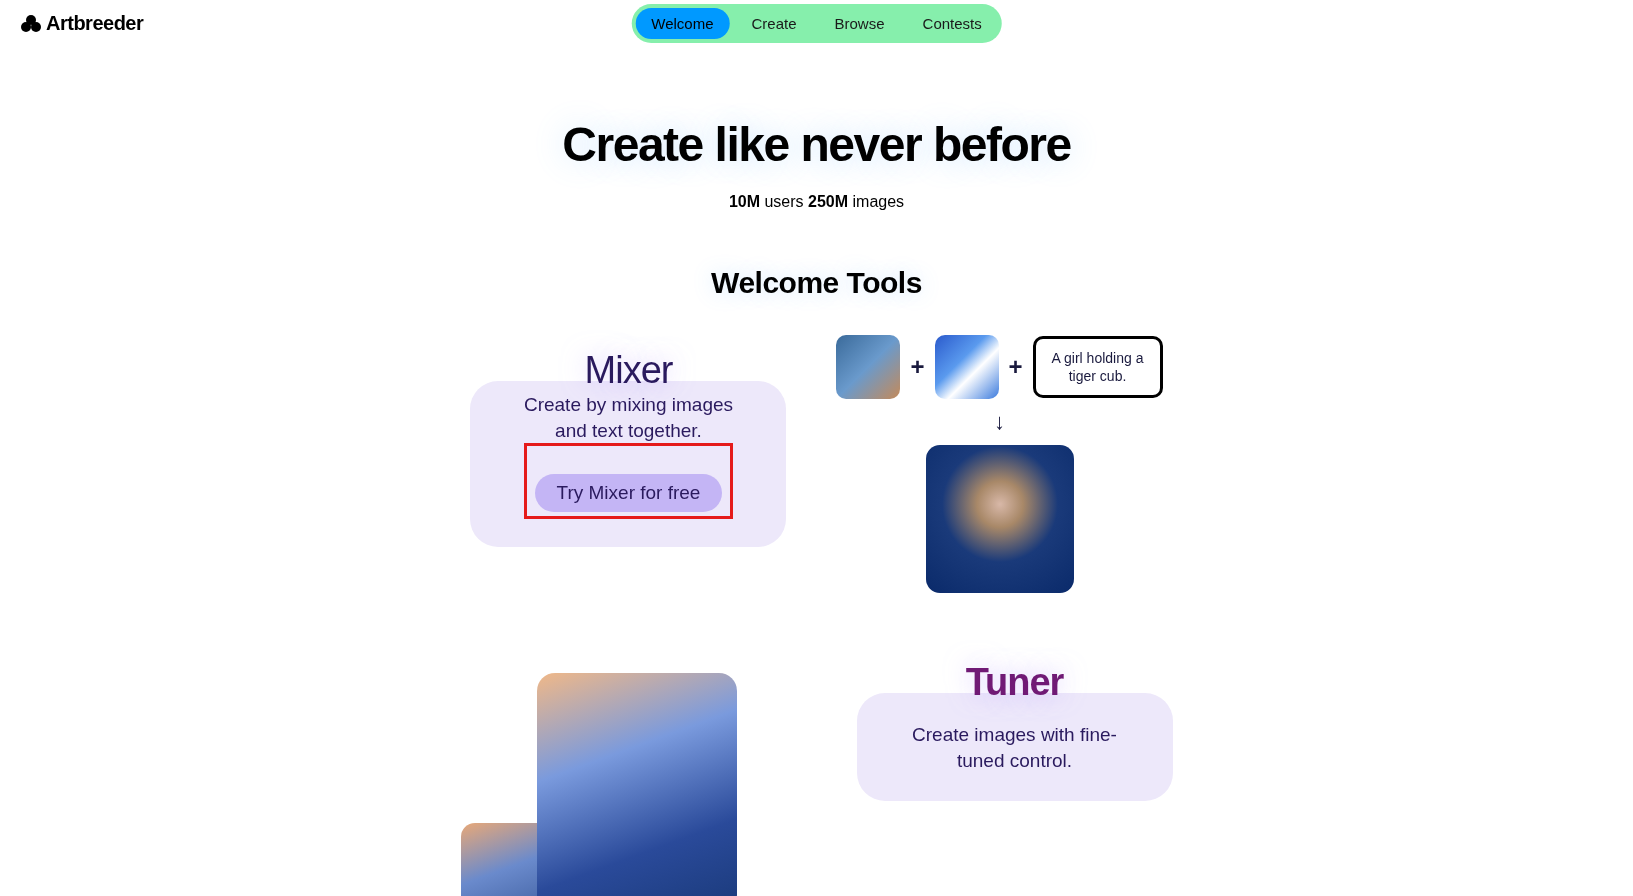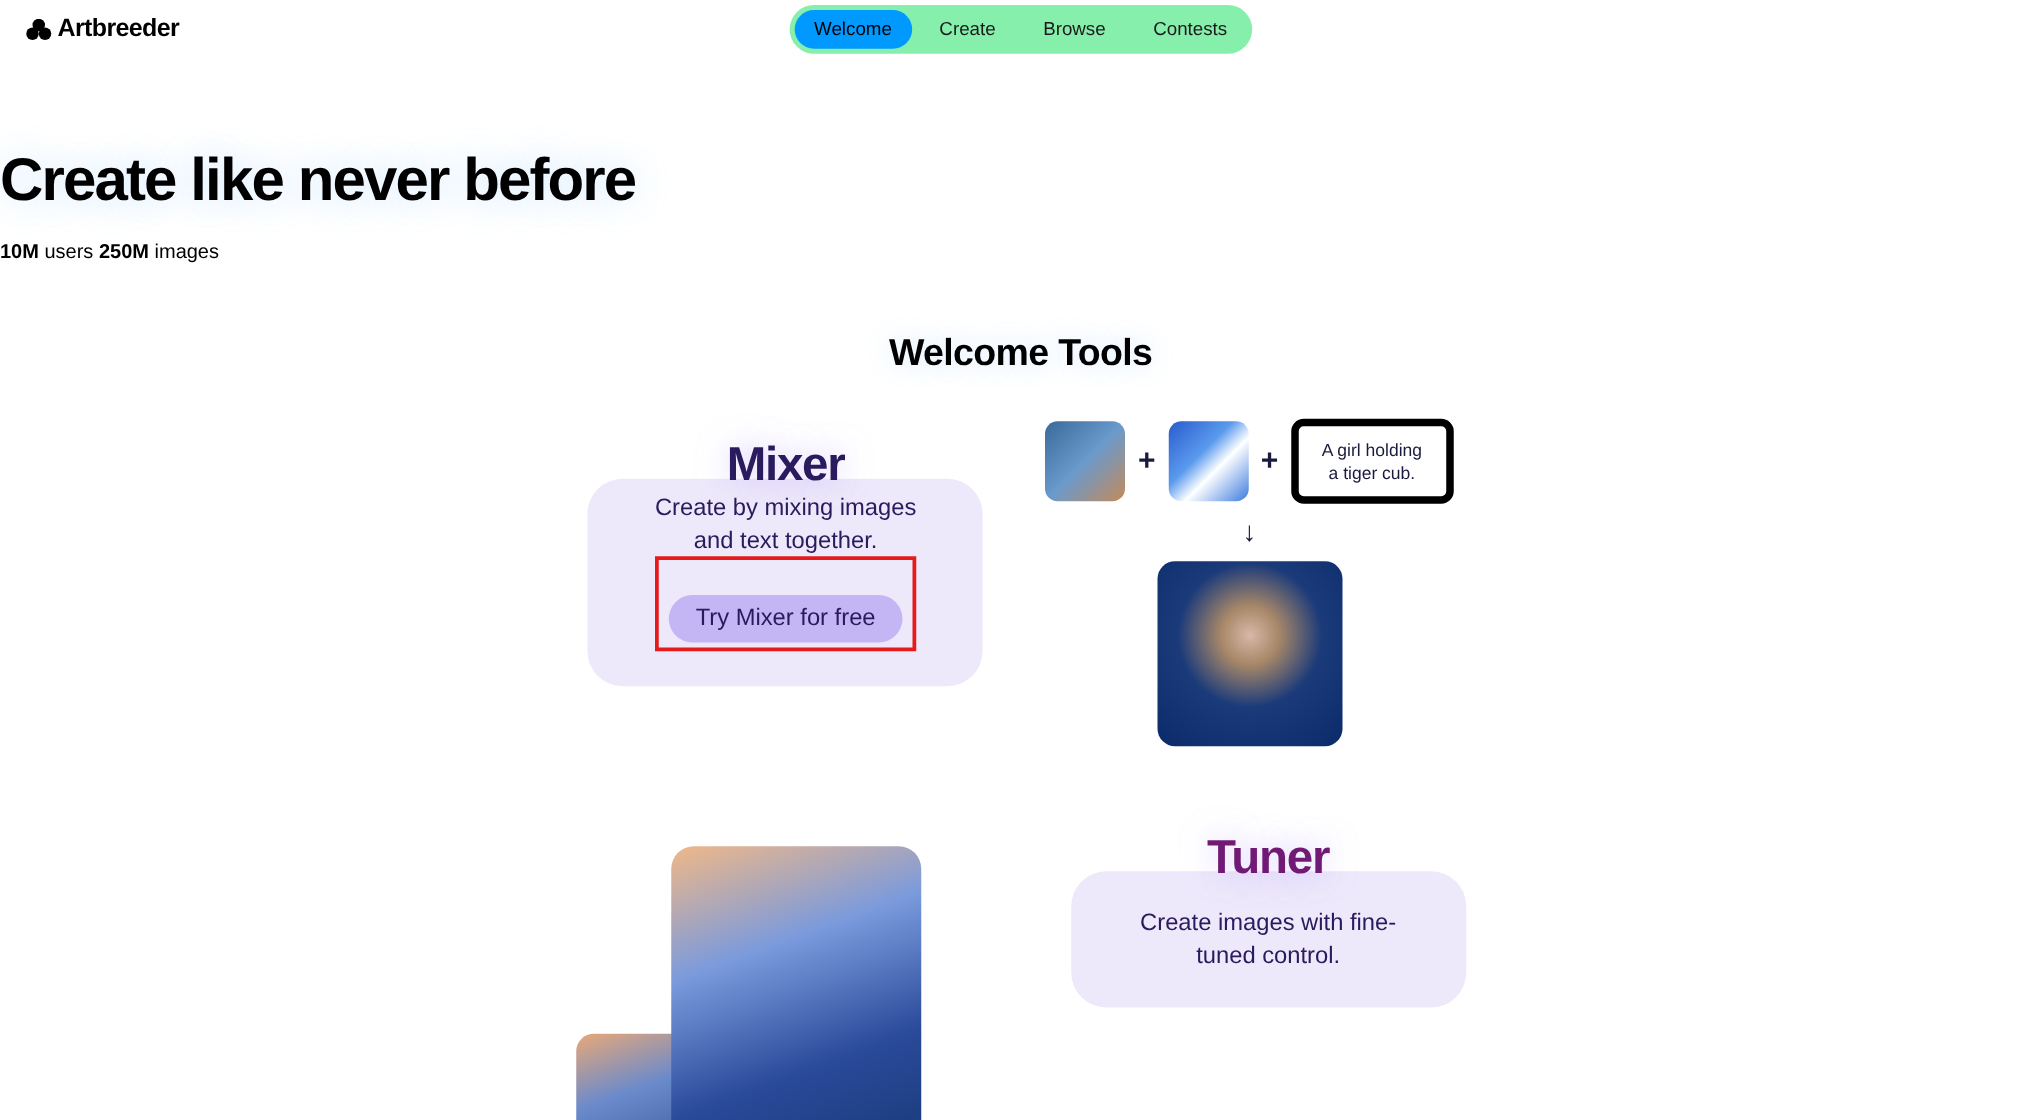--- a/index.html
+++ b/index.html
@@ -3,40 +3,40 @@
 <meta charset="utf-8">
 <style>
 * { margin: 0; padding: 0; box-sizing: border-box; }
 body { font-family: -apple-system, BlinkMacSystemFont, 'Segoe UI', Helvetica, Arial, sans-serif; background: #fff; color: #000; width: 1633px; }
 .header { display: flex; align-items: center; padding: 12px 20px; }
 .logo { display: flex; align-items: center; gap: 4px; font-weight: 800; font-size: 20px; letter-spacing: -0.5px; }
 .logo-icon { display: flex; align-items: center; }
 .nav { position: absolute; left: 50%; transform: translateX(-50%); display: flex; gap: 6px; background: #86efac; border-radius: 24px; padding: 4px; }
 .nav-item { padding: 7px 16px; border-radius: 20px; font-size: 15px; cursor: pointer; color: #1a1a1a; }
 .nav-item.active { background: #0099ff; color: #000; }
-.hero { margin-top: 70px; }
+.hero { text-align: center; margin-top: 70px; }
 .hero-title { font-size: 48px; font-weight: 800; letter-spacing: -1.5px; text-shadow: 0 0 30px rgba(100,180,255,0.3); }
 .hero-subtitle { font-size: 21px; color: #1a1a2e; margin-top: 16px; }
 .hero-stats { margin-top: 21px; font-size: 16px; }
 .hero-stats b { font-weight: 800; }
 .featured { text-align: center; margin-top: 55px; }
 .featured-title { font-size: 30px; font-weight: 800; letter-spacing: -0.5px; text-shadow: 0 0 20px rgba(100,180,255,0.25); }
 .tools-row { display: flex; justify-content: center; gap: 50px; margin-top: 35px; align-items: center; }
 .tool-card { background: #ede8fa; border-radius: 28px; padding: 30px 36px 28px; width: 316px; text-align: center; position: relative; }
-.tool-name { font-size: 38px; font-weight: 700; color: #2a1a5e; letter-spacing: -1px; margin-top: -62px; margin-bottom: 0; text-shadow: 0 0 24px rgba(190,170,255,0.6); }
+.tool-name { font-size: 38px; font-weight: 400; color: #2a1a5e; letter-spacing: -1px; margin-top: -62px; margin-bottom: 0; text-shadow: 0 0 24px rgba(190,170,255,0.6); }
 .tool-desc { font-size: 19px; color: #2a1a5e; line-height: 1.35; }
 .tool-cta { display: inline-block; margin-top: 24px; background: #c4b5f5; color: #2a1a5e; font-size: 19px; padding: 8px 22px; border-radius: 22px; cursor: pointer; }
 .highlight-box { border: 3px solid #e51a1a; padding: 4px 8px; display: inline-block; }
 .mixer-visual { display: flex; flex-direction: column; align-items: center; gap: 10px; }
 .mixer-inputs { display: flex; align-items: center; gap: 10px; }
 .thumb { width: 64px; height: 64px; border-radius: 10px; background: #5a7aa8; }
 .thumb.t1 { background: linear-gradient(135deg,#3a6a9a 0%,#6a9acc 50%,#c48a5a 100%); }
 .thumb.t2 { background: linear-gradient(135deg,#2a5acc 0%,#5a9aee 40%,#fff 60%,#3a7add 100%); }
 .plus { font-size: 24px; font-weight: 700; color: #1a1a3e; }
-.prompt-box { background: #fff; border: 6px solid #000000; border-radius: 10px; padding: 10px 14px; font-size: 14px; color: #1a1a3e; width: 130px; line-height: 1.3; }
+.prompt-box { background: #fff; border: 3px solid #000000; border-radius: 10px; padding: 10px 14px; font-size: 14px; color: #1a1a3e; width: 130px; line-height: 1.3; }
 .arrow-down { font-size: 22px; font-weight: 800; color: #1a1a3e; }
 .result-img { width: 148px; height: 148px; border-radius: 14px; background: radial-gradient(circle at 50% 40%, #d8b8a8 0%, #a88868 20%, #1a3a7a 50%, #0a2a6a 100%); }
 .tuner-row { display: flex; justify-content: center; gap: 120px; margin-top: 80px; align-items: flex-start; }
 .tuner-visual { display: flex; align-items: flex-end; gap: -10px; }
 .portrait-sm { width: 96px; height: 120px; border-radius: 14px; background: linear-gradient(160deg,#e8a878 0%,#6a8acc 40%,#2a4a8a 100%); margin-right: -20px; z-index: 1; position: relative; top: 30px; }
 .portrait-lg { width: 200px; height: 240px; border-radius: 18px; background: linear-gradient(160deg,#f0b888 0%,#7a9add 35%,#2a4a9a 70%,#1a3a7a 100%); z-index: 2; position: relative; }
 .tuner-card { background: #ede8fa; border-radius: 28px; padding: 30px 36px 28px; width: 316px; text-align: center; margin-top: 20px; }
 .tuner-name { font-size: 38px; font-weight: 800; color: #701a75; letter-spacing: -1px; margin-top: -62px; margin-bottom: 18px; text-shadow: 0 0 24px rgba(190,170,255,0.6); }
 .tuner-desc { font-size: 19px; color: #2a1a5e; line-height: 1.35; }
 </style>

